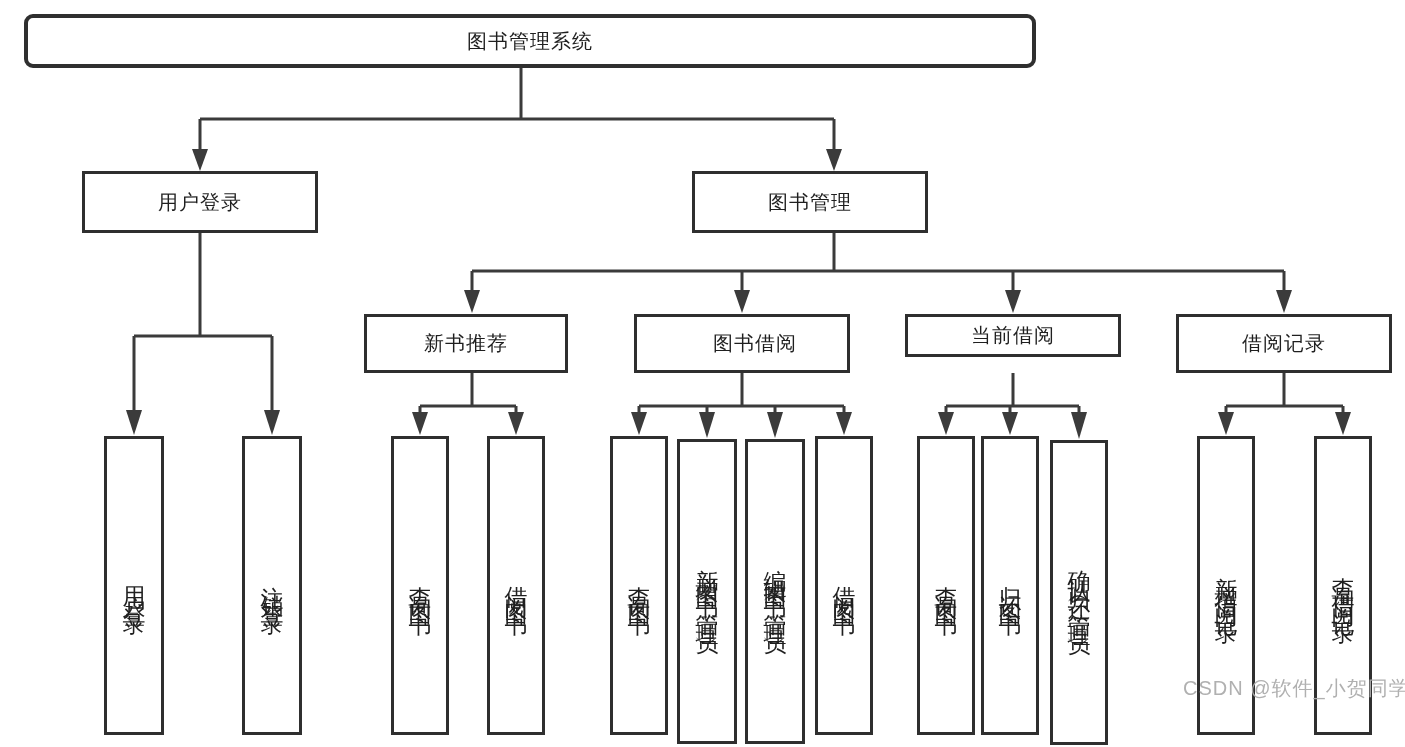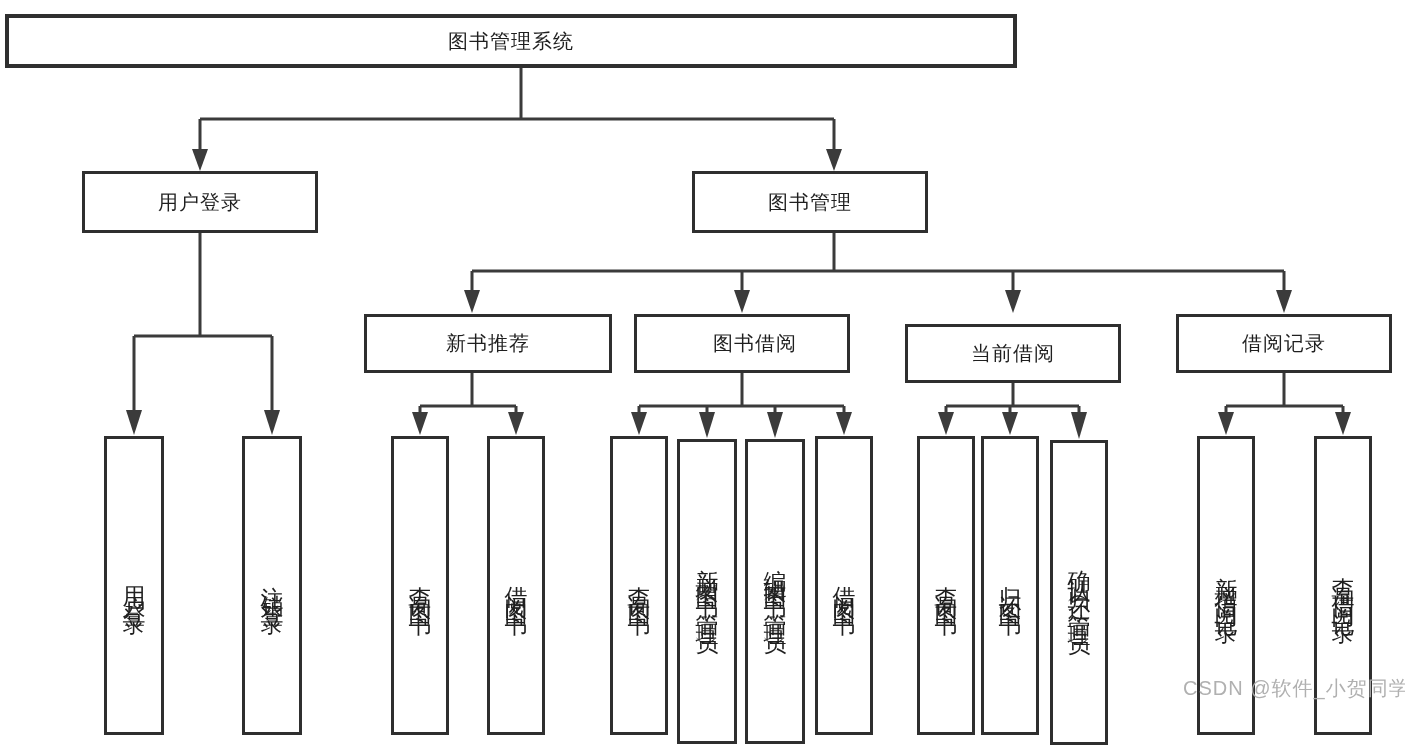--- a/index.html
+++ b/index.html
@@ -77,38 +77,38 @@
       <polygon points="767,412 783,412 775,438"></polygon>
       <polygon points="836,412 852,412 844,435"></polygon>
       <polygon points="938,412 954,412 946,435"></polygon>
       <polygon points="1002,412 1018,412 1010,435"></polygon>
       <polygon points="1071,412 1087,412 1079,439"></polygon>
       <polygon points="1218,412 1234,412 1226,435"></polygon>
       <polygon points="1335,412 1351,412 1343,435"></polygon>
     </g>
   </svg>
 
-  <div class="node hbox root" style="left:5px;top:14px;width:1012px;height:54px;">
+  <div class="node hbox root" style="left:24px;top:14px;width:1012px;height:54px;border-radius:9px;">
     <span>图书管理系统</span>
   </div>
 
   <div class="node hbox" style="left:82px;top:171px;width:236px;height:62px;">
     <span>用户登录</span>
   </div>
   <div class="node hbox" style="left:692px;top:171px;width:236px;height:62px;">
     <span>图书管理</span>
   </div>
 
-  <div class="node hbox" style="left:364px;top:314px;width:248px;height:59px;">
+  <div class="node hbox" style="left:364px;top:314px;width:204px;height:59px;">
     <span>新书推荐</span>
   </div>
   <div class="node hbox" style="left:634px;top:314px;width:216px;height:59px;padding-left:26px;">
     <span>图书借阅</span>
   </div>
-  <div class="node hbox" style="left:905px;top:324px;width:216px;height:59px;">
+  <div class="node hbox" style="left:905px;top:314px;width:216px;height:43px;">
     <span>当前借阅</span>
   </div>
   <div class="node hbox" style="left:1176px;top:314px;width:216px;height:59px;">
     <span>借阅记录</span>
   </div>
 
   <div class="node vbox" style="left:104px;top:436px;width:60px;height:299px;">
     <span>用户登录</span>
   </div>
   <div class="node vbox" style="left:242px;top:436px;width:60px;height:299px;">

